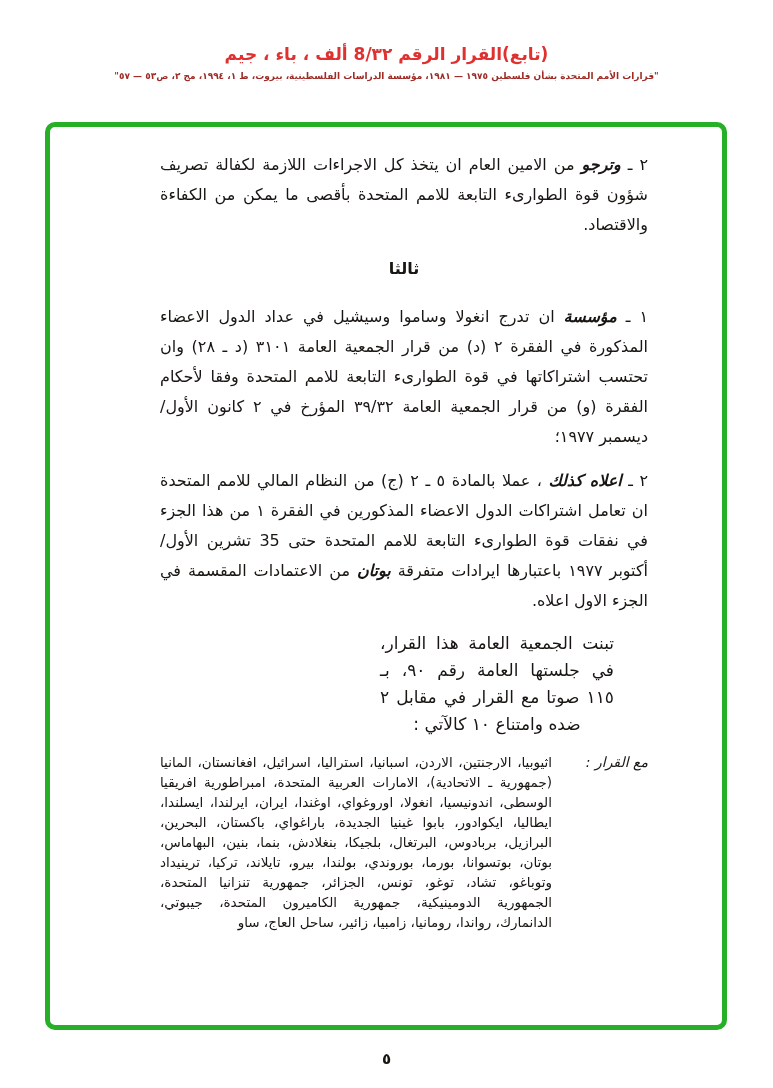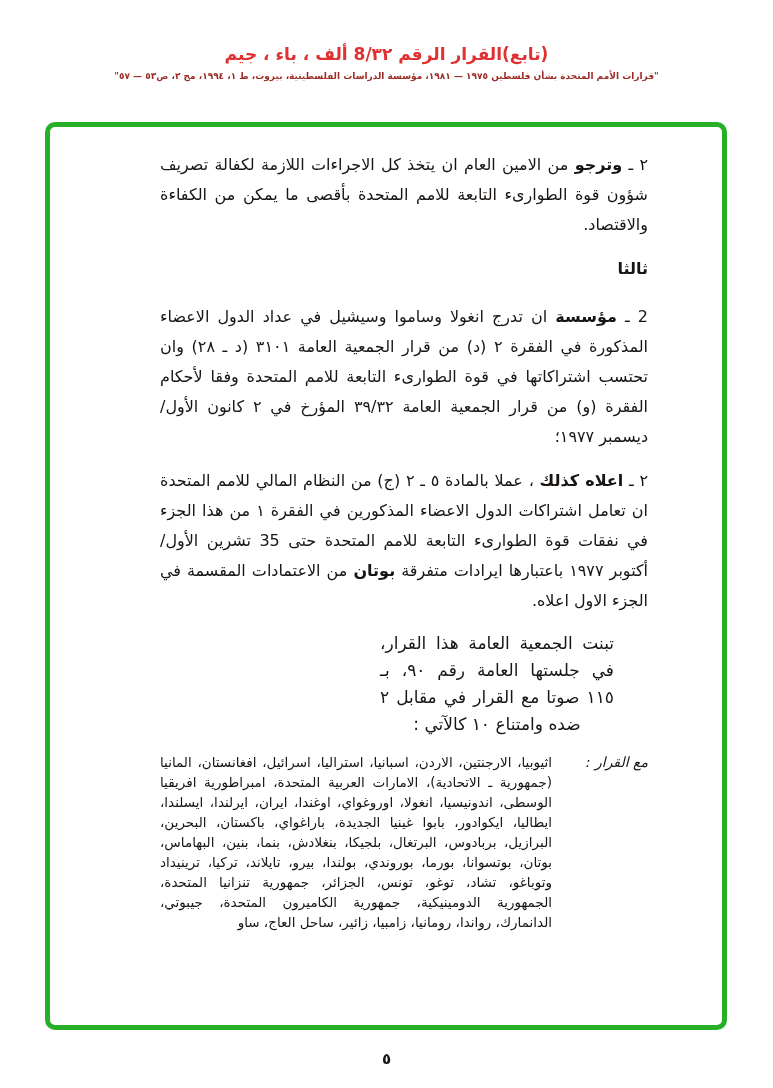--- a/index.html
+++ b/index.html
@@ -13,22 +13,22 @@
   .header-source{margin-top:7px;font-size:9px;font-weight:bold;color:var(--source-red,#9e2b25);}
   .doc-frame{
     position:absolute;left:45px;top:122px;width:682px;height:908px;
     box-sizing:border-box;border:5px solid var(--frame-green,#27b027);border-radius:10px;
   }
   .doc-content{
     position:absolute;top:150px;right:125px;width:488px;
     direction:rtl;text-align:justify;font-size:16px;line-height:30px;
   }
   .para{margin:0 0 14px 0;}
-  .b{font-weight:bold;}
-  .heading{font-weight:bold;font-size:16px;margin:14px 0 18px 0;}
+  .b{font-weight:bold;font-style:italic;}
+  .heading{text-align:center;font-weight:bold;font-size:16px;margin:14px 0 18px 0;}
   .adoption{
     width:234px;margin:2px 34px 14px auto;
     font-size:17px;line-height:27px;
     text-align:justify;text-align-last:center;
   }
   .vote-row{display:flex;margin-top:6px;}
   .vote-label{flex:0 0 96px;font-size:14px;line-height:21.5px;white-space:nowrap;font-style:italic;}
   .vote-list{flex:1;font-size:13.5px;line-height:20px;text-align:justify;}
   .page-number{
     position:absolute;top:1050px;left:0;width:100%;
@@ -44,21 +44,21 @@
 </div>
 
 <div class="doc-frame"></div>
 
 <div class="doc-content" dir="rtl">
 
   <p class="para"><span>٢ ـ </span><span class="b">وترجو</span><span> من الامين العام ان يتخذ كل الاجراءات اللازمة لكفالة تصريف شؤون قوة الطوارىء التابعة للامم المتحدة بأقصى ما يمكن من الكفاءة والاقتصاد.</span></p>
 
   <div class="heading">ثالثا</div>
 
-  <p class="para"><span>2 ـ </span><span class="b">مؤسسة</span><span> ان تدرج انغولا وساموا وسيشيل في عداد الدول الاعضاء المذكورة في الفقرة ٢ (د) من قرار الجمعية العامة ٣١٠١ (د ـ ٢٨) وان تحتسب اشتراكاتها في قوة الطوارىء التابعة للامم المتحدة وفقا لأحكام الفقرة (و) من قرار الجمعية العامة ٣٩/٣٢ المؤرخ في ٢ كانون الأول/ديسمبر ١٩٧٧؛</span></p>
+  <p class="para"><span>١ ـ </span><span class="b">مؤسسة</span><span> ان تدرج انغولا وساموا وسيشيل في عداد الدول الاعضاء المذكورة في الفقرة ٢ (د) من قرار الجمعية العامة ٣١٠١ (د ـ ٢٨) وان تحتسب اشتراكاتها في قوة الطوارىء التابعة للامم المتحدة وفقا لأحكام الفقرة (و) من قرار الجمعية العامة ٣٩/٣٢ المؤرخ في ٢ كانون الأول/ديسمبر ١٩٧٧؛</span></p>
 
   <p class="para"><span>٢ ـ </span><span class="b">اعلاه كذلك</span><span> ، عملا بالمادة ٥ ـ ٢ (ج) من النظام المالي للامم المتحدة ان تعامل اشتراكات الدول الاعضاء المذكورين في الفقرة ١ من هذا الجزء في نفقات قوة الطوارىء التابعة للامم المتحدة حتى 35 تشرين الأول/أكتوبر ١٩٧٧ باعتبارها ايرادات متفرقة </span><span class="b">بوتان</span><span> من الاعتمادات المقسمة في الجزء الاول اعلاه.</span></p>
 
   <div class="adoption">تبنت الجمعية العامة هذا القرار، في جلستها العامة رقم ٩٠، بـ ١١٥ صوتا مع القرار في مقابل ٢ ضده وامتناع ١٠ كالآتي :</div>
 
   <div class="vote-row">
     <div class="vote-label">مع القرار :</div>
     <div class="vote-list">اثيوبيا، الارجنتين، الاردن، اسبانيا، استراليا، اسرائيل، افغانستان، المانيا (جمهورية ـ الاتحادية)، الامارات العربية المتحدة، امبراطورية افريقيا الوسطى، اندونيسيا، انغولا، اوروغواي، اوغندا، ايران، ايرلندا، ايسلندا، ايطاليا، ايكوادور، بابوا غينيا الجديدة، باراغواي، باكستان، البحرين، البرازيل، بربادوس، البرتغال، بلجيكا، بنغلادش، بنما، بنين، البهاماس، بوتان، بوتسوانا، بورما، بوروندي، بولندا، بيرو، تايلاند، تركيا، ترينيداد وتوباغو، تشاد، توغو، تونس، الجزائر، جمهورية تنزانيا المتحدة، الجمهورية الدومينيكية، جمهورية الكاميرون المتحدة، جيبوتي، الدانمارك، رواندا، رومانيا، زامبيا، زائير، ساحل العاج، ساو</div>
   </div>
 

